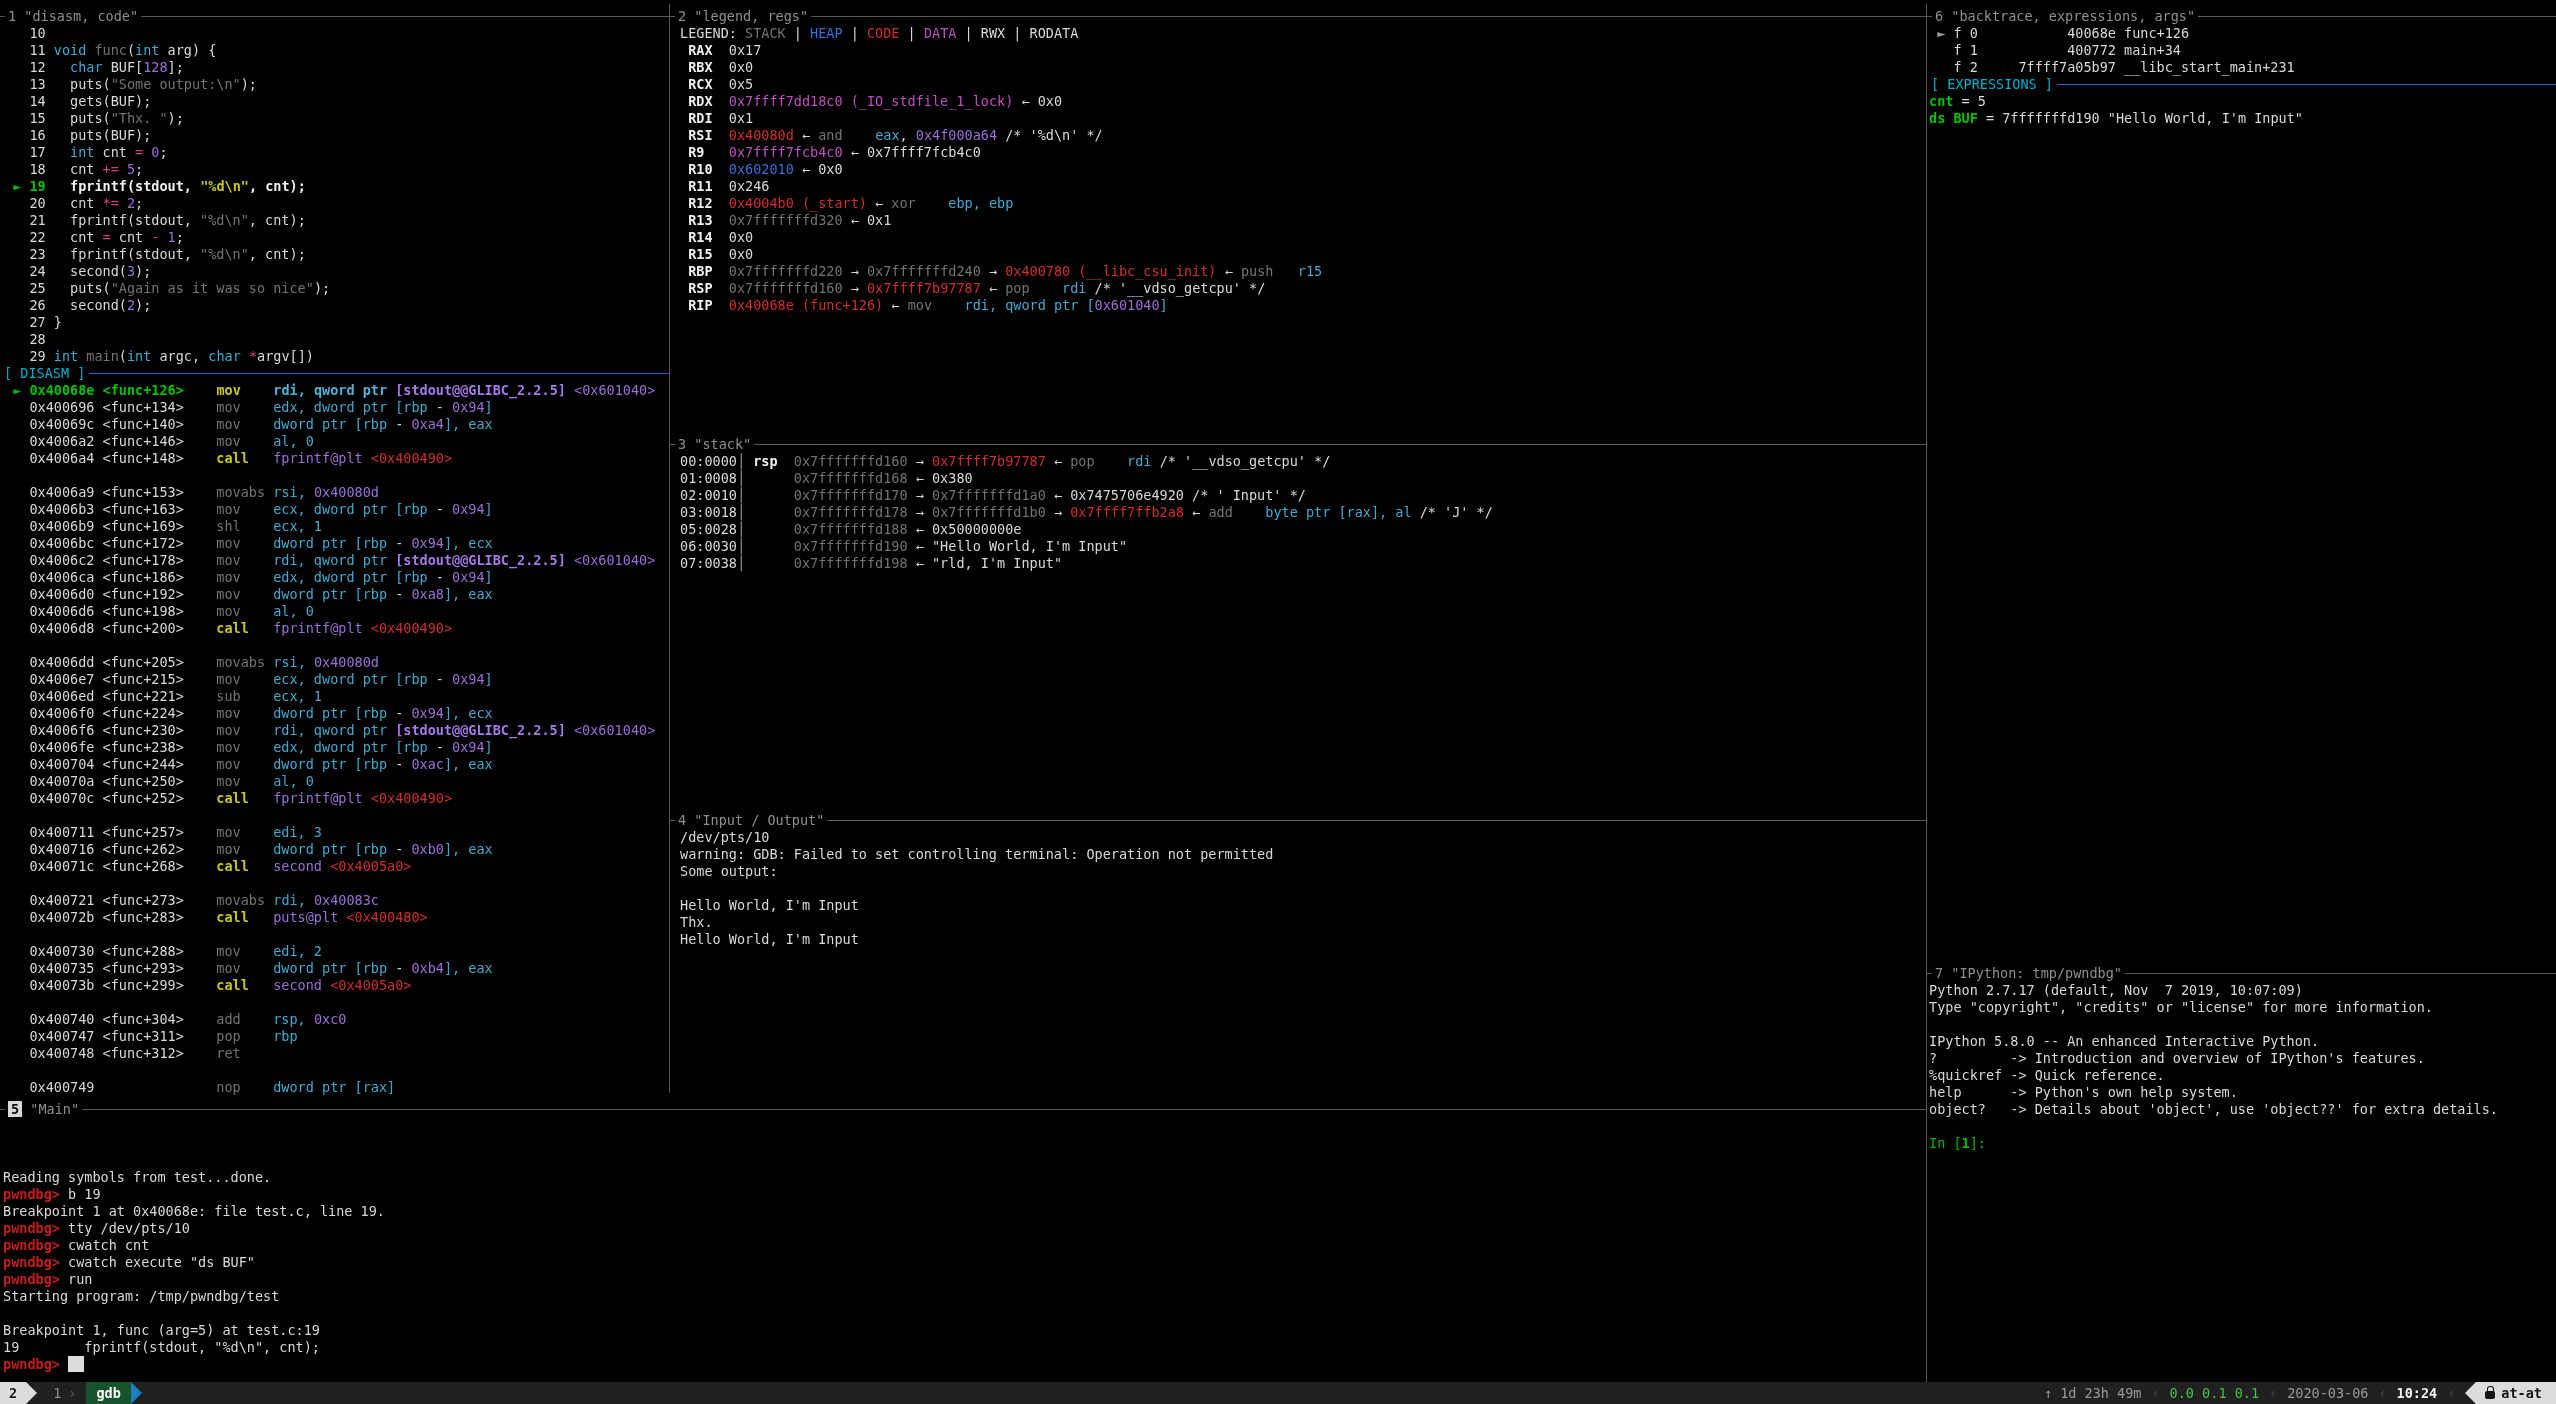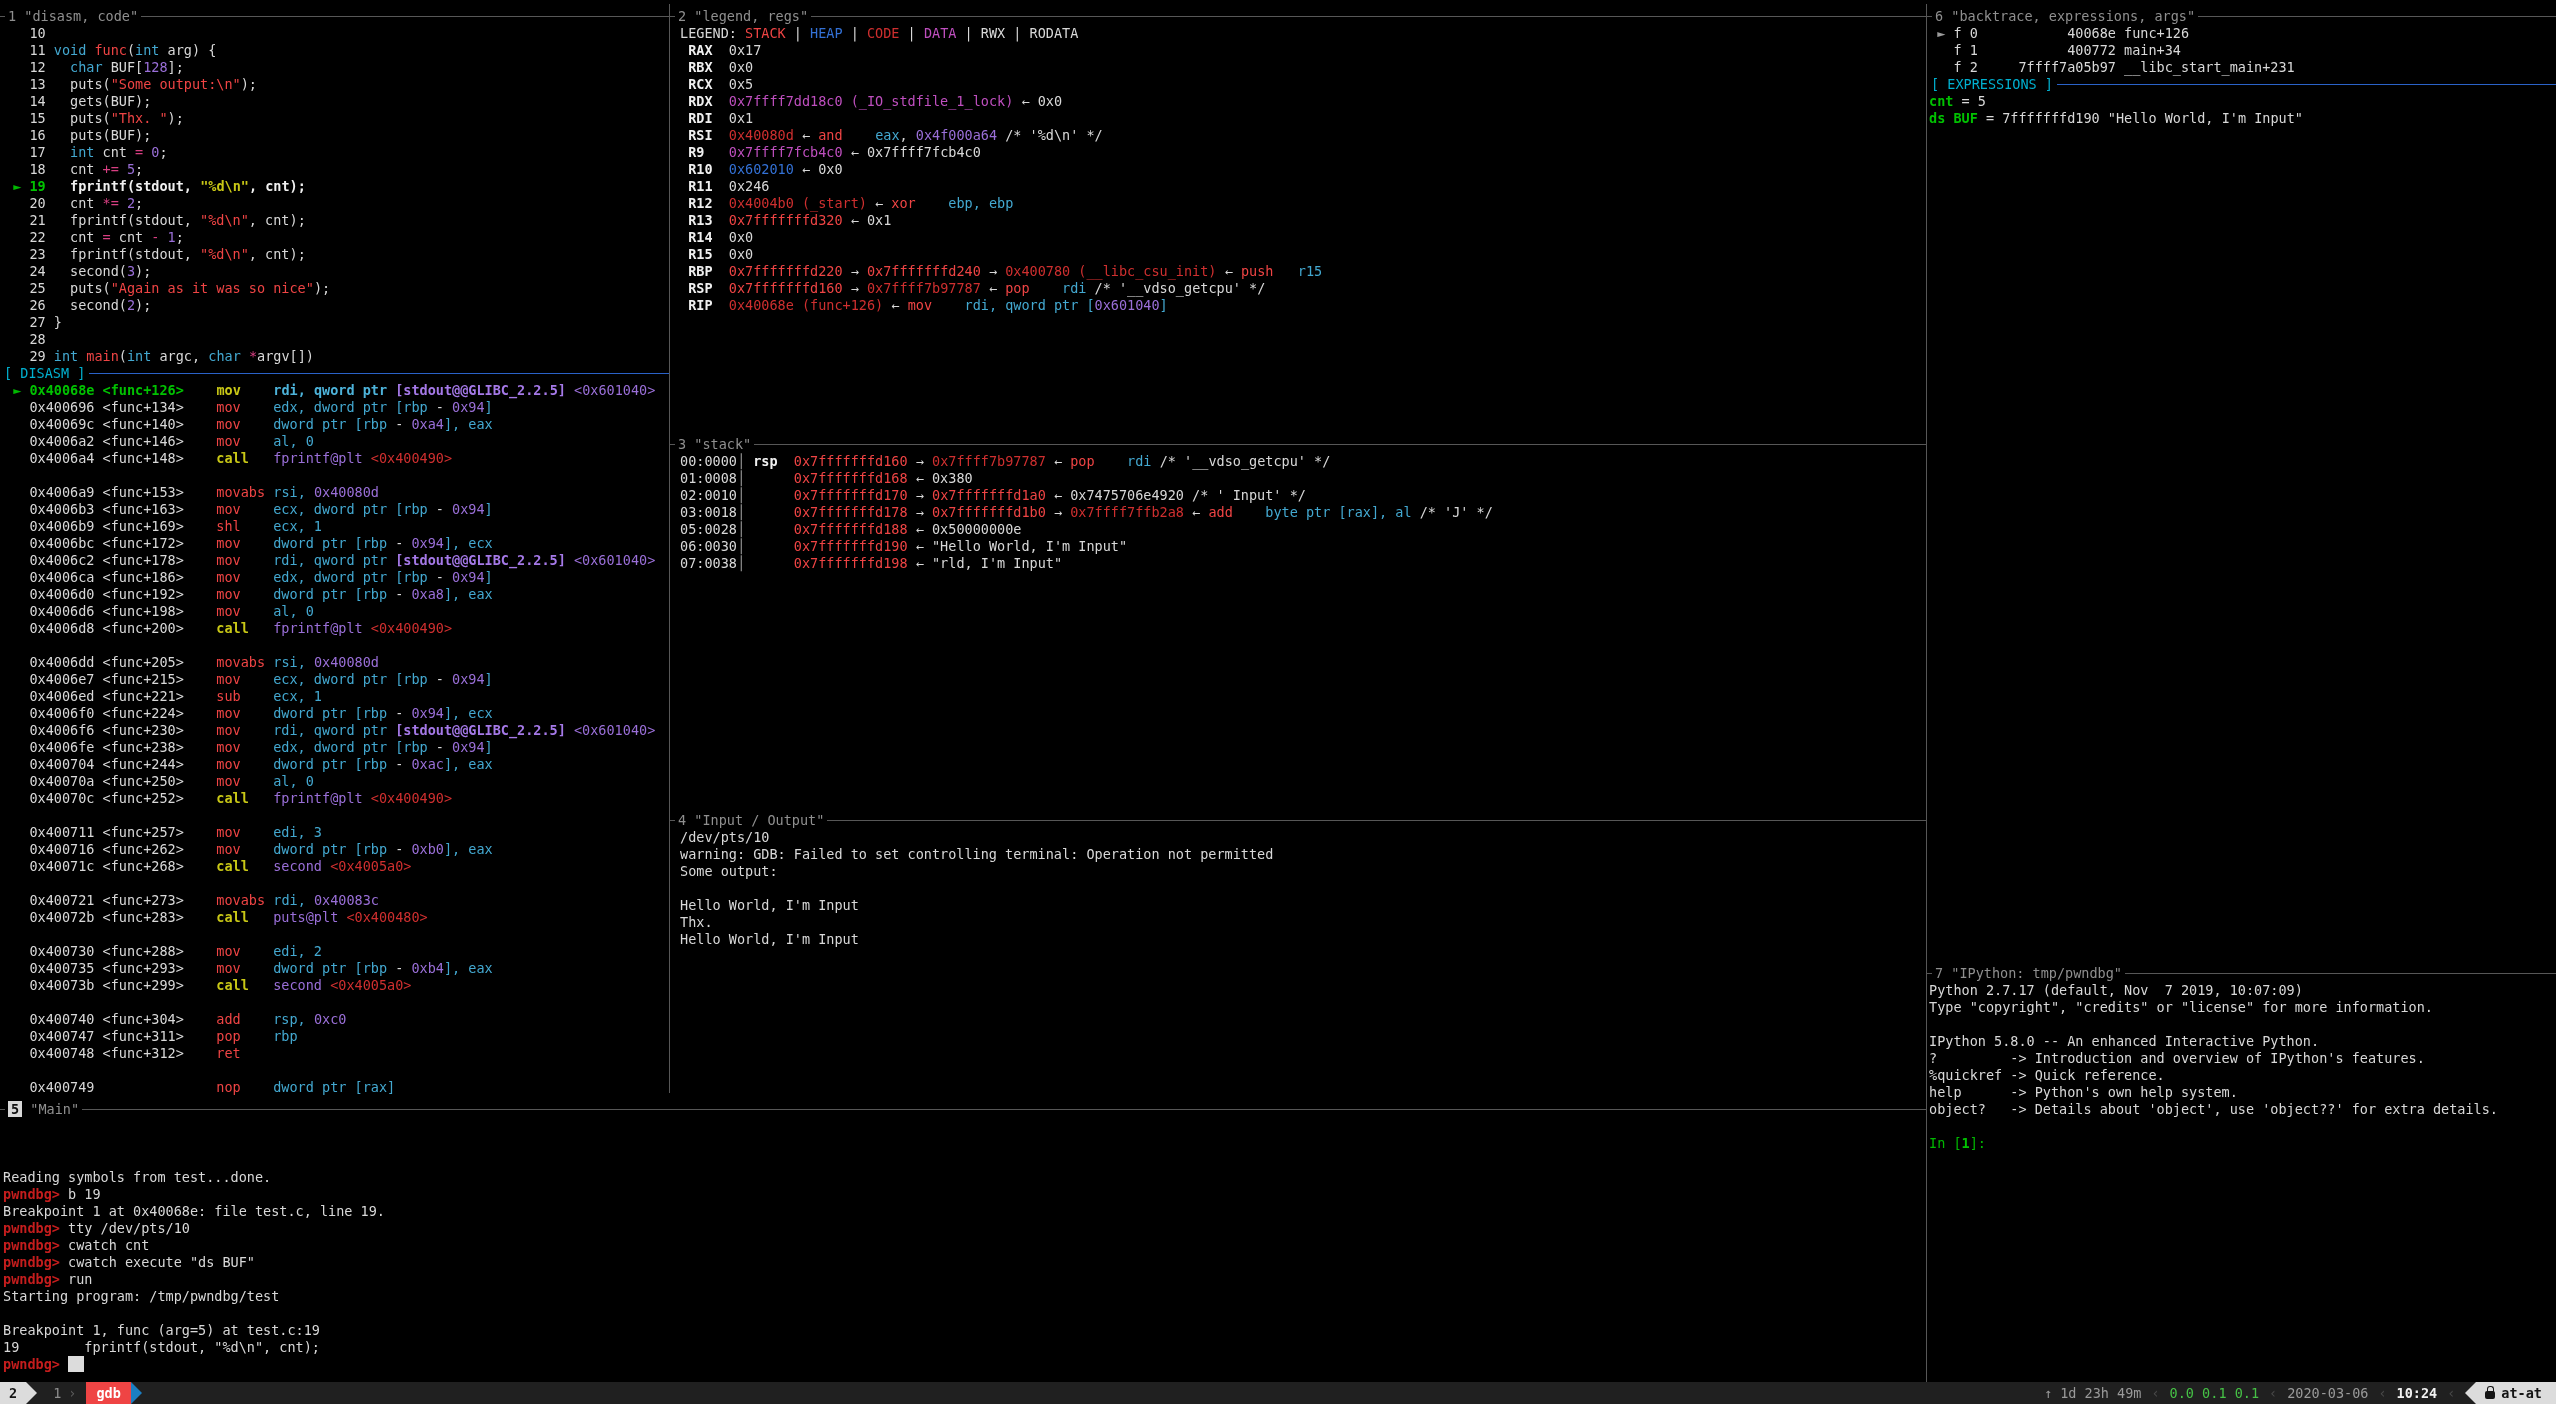--- a/index.html
+++ b/index.html
@@ -14,21 +14,21 @@
   .pcontent{position:absolute;left:0;right:0;top:25px;}
   .ln{height:17px;white-space:pre;}
   .pad5 .ln{padding-left:5px;}
   .pad10 .ln{padding-left:10px;}
   .pad3 .ln{padding-left:3px;}
   .pad2 .ln{padding-left:2px;}
   
   .g{color:#9b9b9b;}
   .gn{color:#00b800;}
   .gnb{color:#00c200;font-weight:bold;}
-  .y{color:#ef4444;margin-top:12px;}
+  .y{color:#737373;margin-top:12px;}
   .yb{color:#c9c816;font-weight:bold;}
   .c{color:#43a8d0;}
   .cb{color:#4db3da;font-weight:bold;}
   .p{color:#9a6fd8;}
   .pb{color:#a579e8;font-weight:bold;}
   .r{color:#cf2f2f;margin-top:16px;}
   .rb{color:#c51d1d;font-weight:bold;}
   .m{color:#bf4fbf;}
   .b{color:#3371d6;}
   .pk{color:#d83f82;}
@@ -46,21 +46,21 @@
   .statusbar{position:absolute;left:0;right:0;top:1382px;height:22px;background:#202020;
              display:flex;justify-content:space-between;align-items:stretch;z-index:5;}
   .sbl,.sbr{display:flex;align-items:stretch;}
   .pl{width:0;height:0;align-self:center;}
   .plw{border-top:11px solid transparent;border-bottom:11px solid transparent;border-left:11px solid #dcdcdc;}
   .plb{border-top:11px solid transparent;border-bottom:11px solid transparent;border-left:11px solid #1b7ec2;}
   .plwl{border-top:11px solid transparent;border-bottom:11px solid transparent;border-right:11px solid #dcdcdc;}
   .seg-sess{background:#dcdcdc;color:#141414;font-weight:bold;padding:0 9px;display:flex;align-items:center;}
   .winidx{color:#8e8e8e;display:flex;align-items:center;padding:0 7px 0 16px;}
   .winsep{color:#5c5c5c;display:flex;align-items:center;padding-right:10px;}
-  .seg-gdb{background:#ef4444;color:#fff;font-weight:bold;padding:0 10px;display:flex;align-items:center;}
+  .seg-gdb{background:#14532d;color:#fff;font-weight:bold;padding:0 10px;display:flex;align-items:center;}
   .sb-up,.sb-date{color:#9a9a9a;display:flex;align-items:center;white-space:pre;}
   .sb-load{color:#46c246;display:flex;align-items:center;}
   .sb-time{color:#f2f2f2;font-weight:bold;display:flex;align-items:center;}
   .sbsep{color:#4a4a4a;display:flex;align-items:center;padding:0 10px;}
   .seg-host{background:#dcdcdc;color:#141414;font-weight:bold;padding:0 14px 0 9px;display:flex;align-items:center;}
   .lock{display:inline-block;position:relative;width:10px;height:8px;background:#141414;border-radius:2px;margin-right:6px;margin-top:3px;}
   .lock:before{content:"";position:absolute;top:-5px;left:2px;width:5px;height:5px;border:1.5px solid #141414;border-bottom:none;border-radius:3px 3px 0 0;}
 </style>
 </head>
 <body>

